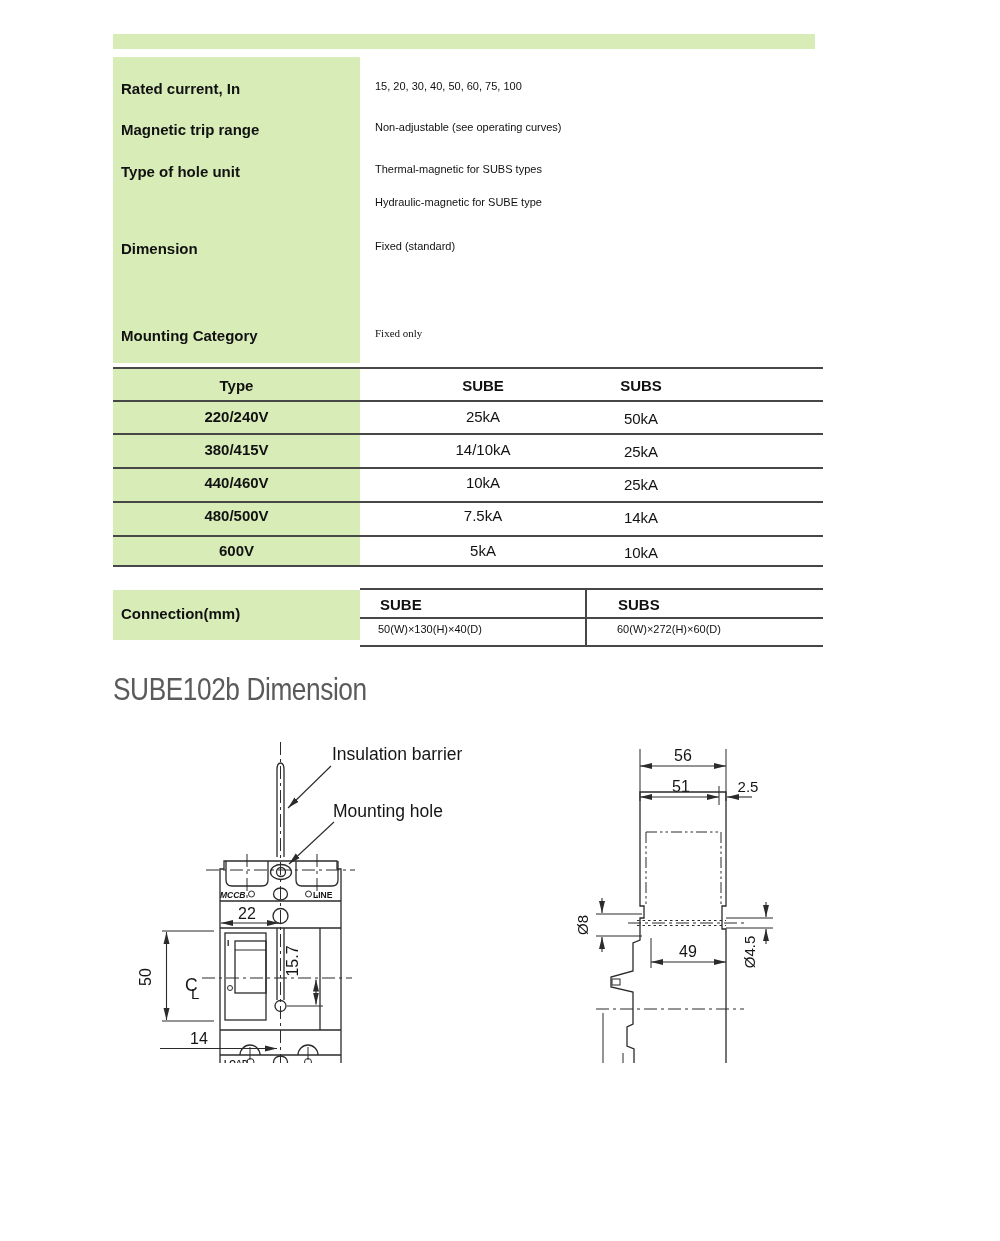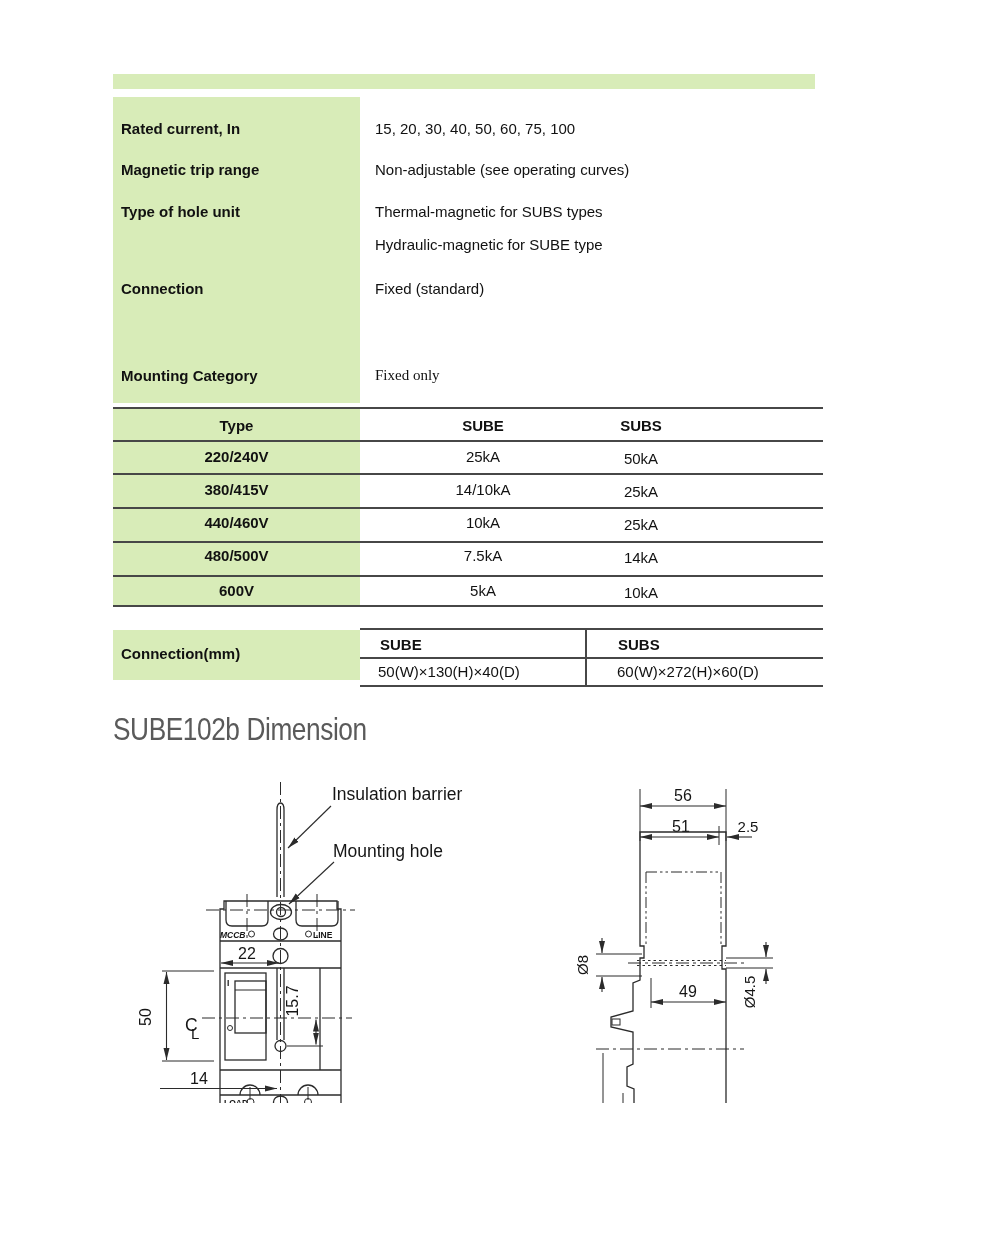--- a/index.html
+++ b/index.html
@@ -1,23 +1,23 @@
 <!DOCTYPE html>
 <html><head>
 <meta charset="utf-8">
 <style>
   html,body{margin:0;padding:0;background:#fff;}
   .page{position:relative;width:1000px;height:1063px;background:#fff;overflow:hidden;
-        font-family:"Liberation Sans",sans-serif;color:#111;margin-top:40px;}
+        font-family:"Liberation Sans",sans-serif;color:#111;}
   .abs{position:absolute;}
   .green{background:#d8ecb8;}
   .rule{position:absolute;height:2px;background:#474747;}
   .vrule{position:absolute;width:2px;background:#474747;}
   .lbl{position:absolute;font-size:15px;font-weight:bold;white-space:nowrap;}
-  .val{position:absolute;font-size:15px;white-space:nowrap;}
+  .val{position:absolute;font-size:11px;white-space:nowrap;}
   .cellc{position:absolute;font-size:15px;text-align:center;white-space:nowrap;}
   .cellb{font-weight:bold;}
   .title{position:absolute;font-size:32px;color:#5a5a5a;white-space:nowrap;
          transform:scaleX(0.82);transform-origin:left top;letter-spacing:-0.5px;}
   svg .ln{stroke:#2b2b2b;stroke-width:1.3;fill:none;}
   svg .th{stroke:#2b2b2b;stroke-width:1;fill:none;}
   svg .cl{stroke:#2b2b2b;stroke-width:1;fill:none;stroke-dasharray:13 4 3 4;}
   svg .c2{stroke:#2b2b2b;stroke-width:1;fill:none;stroke-dasharray:11 3 2.5 3 2.5 3;}
   svg .dot{stroke:#2b2b2b;stroke-width:1;fill:none;stroke-dasharray:2.5 3;}
   svg .dim{stroke:#2b2b2b;stroke-width:1.1;fill:none;
@@ -33,21 +33,21 @@
 
 <div class="page">
 
   <div class="abs green" style="left:113px;top:34px;width:702px;height:15px;"></div>
 
   <div class="abs green" style="left:113px;top:57px;width:247px;height:306px;"></div>
 
   <div class="lbl" style="left:121px;top:80px;">Rated current, In</div>
   <div class="lbl" style="left:121px;top:121px;">Magnetic trip range</div>
   <div class="lbl" style="left:121px;top:163px;">Type of hole unit</div>
-  <div class="lbl" style="left:121px;top:240px;">Connection</div>
+  <div class="lbl" style="left:121px;top:240px;">Dimension</div>
   <div class="lbl" style="left:121px;top:327px;">Mounting Category</div>
 
   <div class="val" style="left:375px;top:80px;">15, 20, 30, 40, 50, 60, 75, 100</div>
   <div class="val" style="left:375px;top:121px;">Non-adjustable (see operating curves)</div>
   <div class="val" style="left:375px;top:163px;">Thermal-magnetic for SUBS types</div>
   <div class="val" style="left:375px;top:196px;">Hydraulic-magnetic for SUBE type</div>
   <div class="val" style="left:375px;top:240px;">Fixed (standard)</div>
   <div class="val" style="left:375px;top:327px;font-family:Liberation Serif, serif;">Fixed only</div>
 
   <div class="abs green" style="left:113px;top:369px;width:247px;height:198px;"></div>

